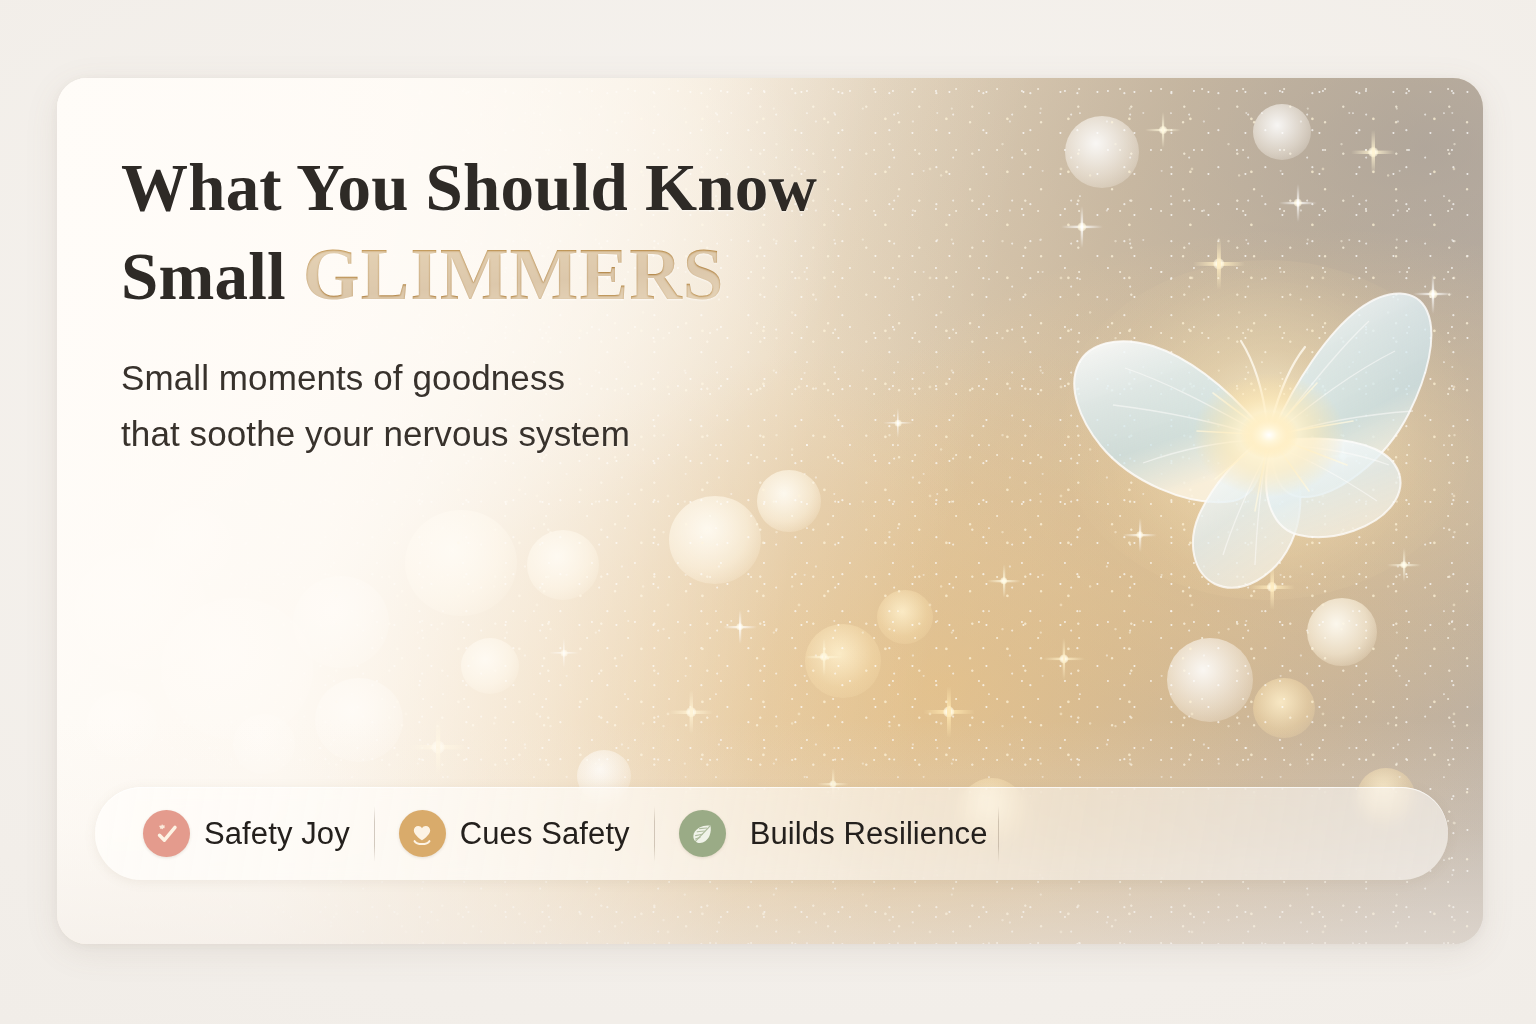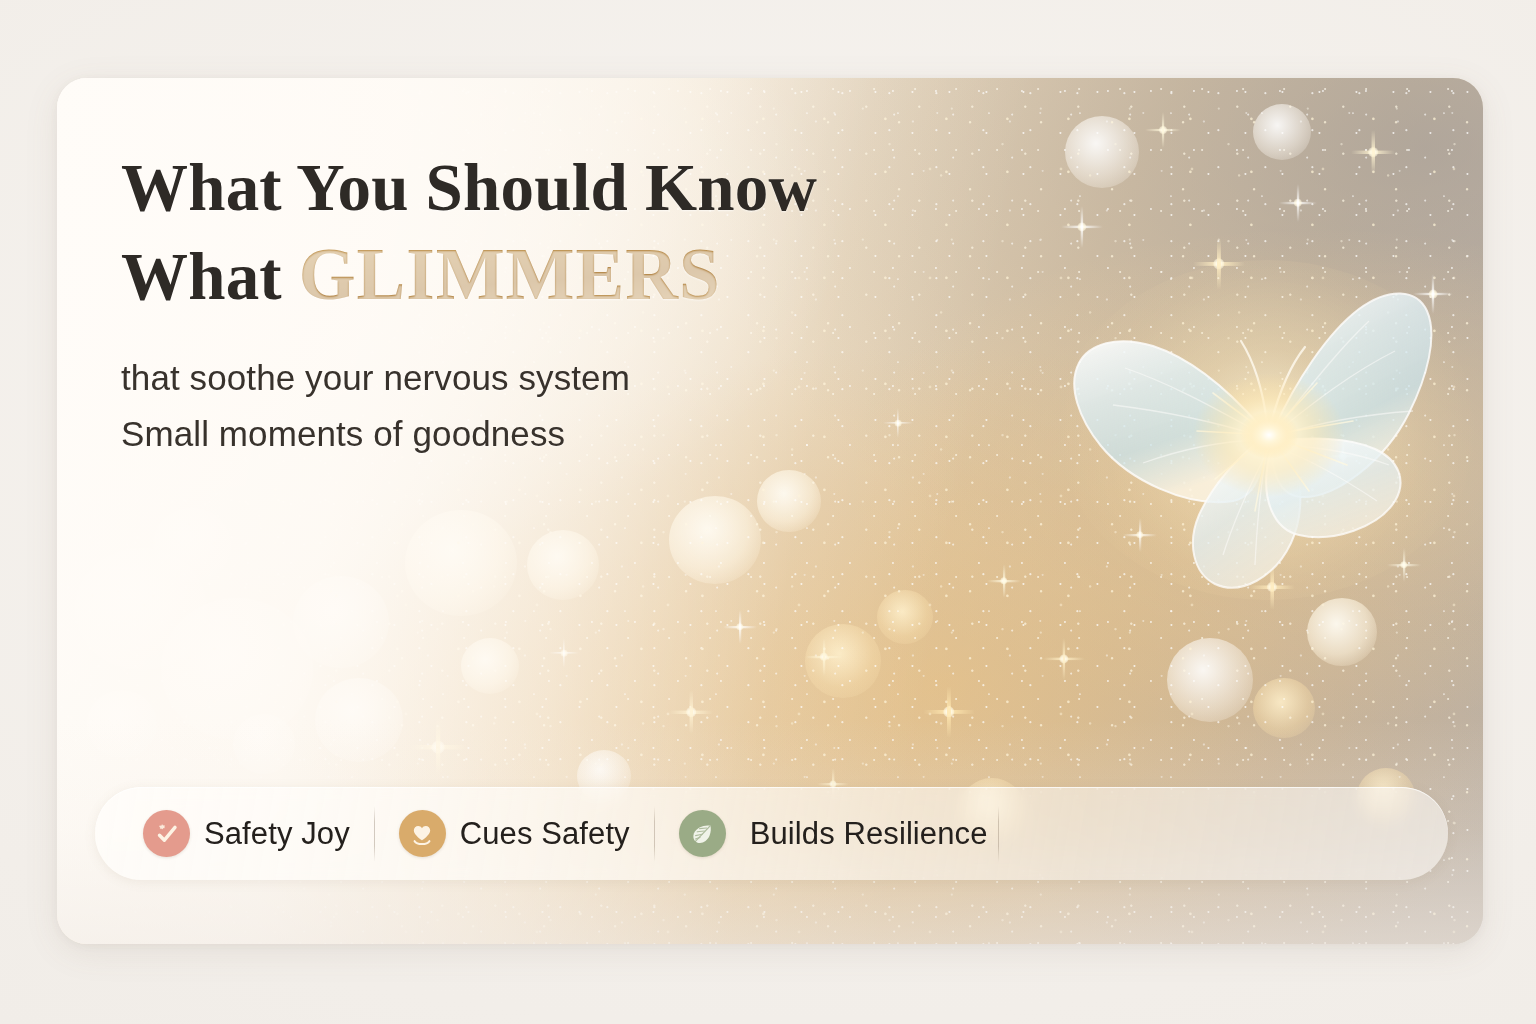--- a/index.html
+++ b/index.html
@@ -416,25 +416,25 @@
           </g>
           <ellipse cx="252" cy="192" rx="76" ry="62" fill="url(#coreGlow)"></ellipse>
           <ellipse cx="252" cy="192" rx="30" ry="24" fill="url(#coreGlow)"></ellipse>
         </g>
       </svg>
     </div>
 
     <div id="text-block">
       <h1 class="headline">
         <span>What You Should Know</span>
-        <span class="line2"><span>What </span><span class="glimmers">GLIMMERS</span></span>
+        <span class="line2"><span>Small </span><span class="glimmers">GLIMMERS</span></span>
       </h1>
       <p class="subtitle">
+        <span>Small moments of goodness</span>
         <span>that soothe your nervous system</span>
-        <span>Small moments of goodness</span>
       </p>
     </div>
 
     <div id="badge-bar">
 
       <div class="badge badge-1">
         <span class="badge-icon" style="background:#e49b8d;">
           <svg width="30" height="30" viewBox="0 0 30 30">
             <path d="M7.5 16.2 L12.4 21.2 L23 8.4" fill="none" stroke="#fdf3e4" stroke-width="3.4" stroke-linecap="round" stroke-linejoin="round"></path>
             <g stroke="#fdf3e4" stroke-width="1.5" stroke-linecap="round" opacity=".9">

